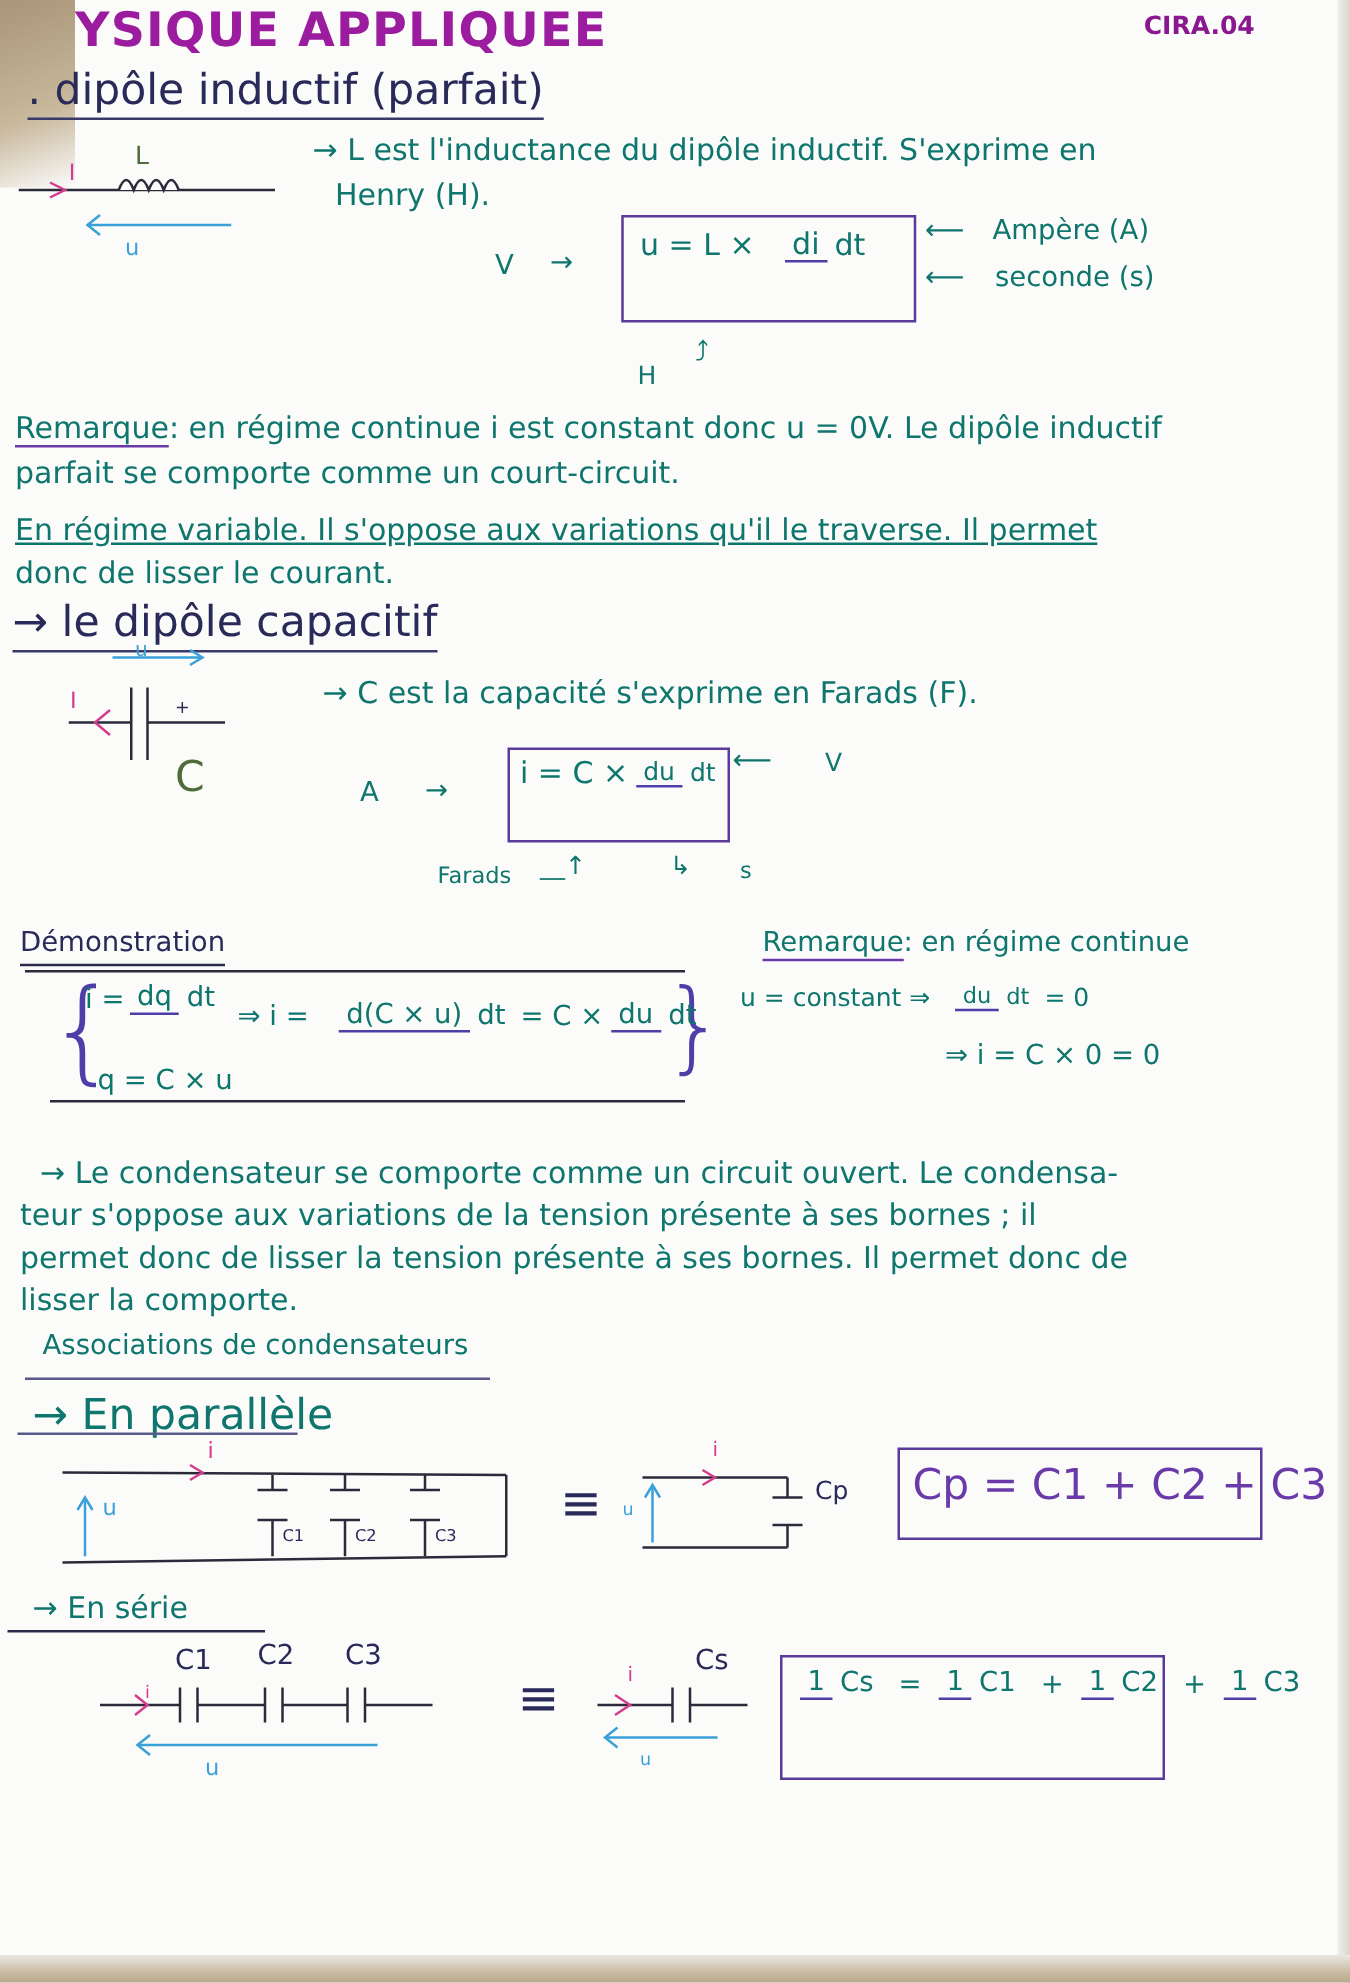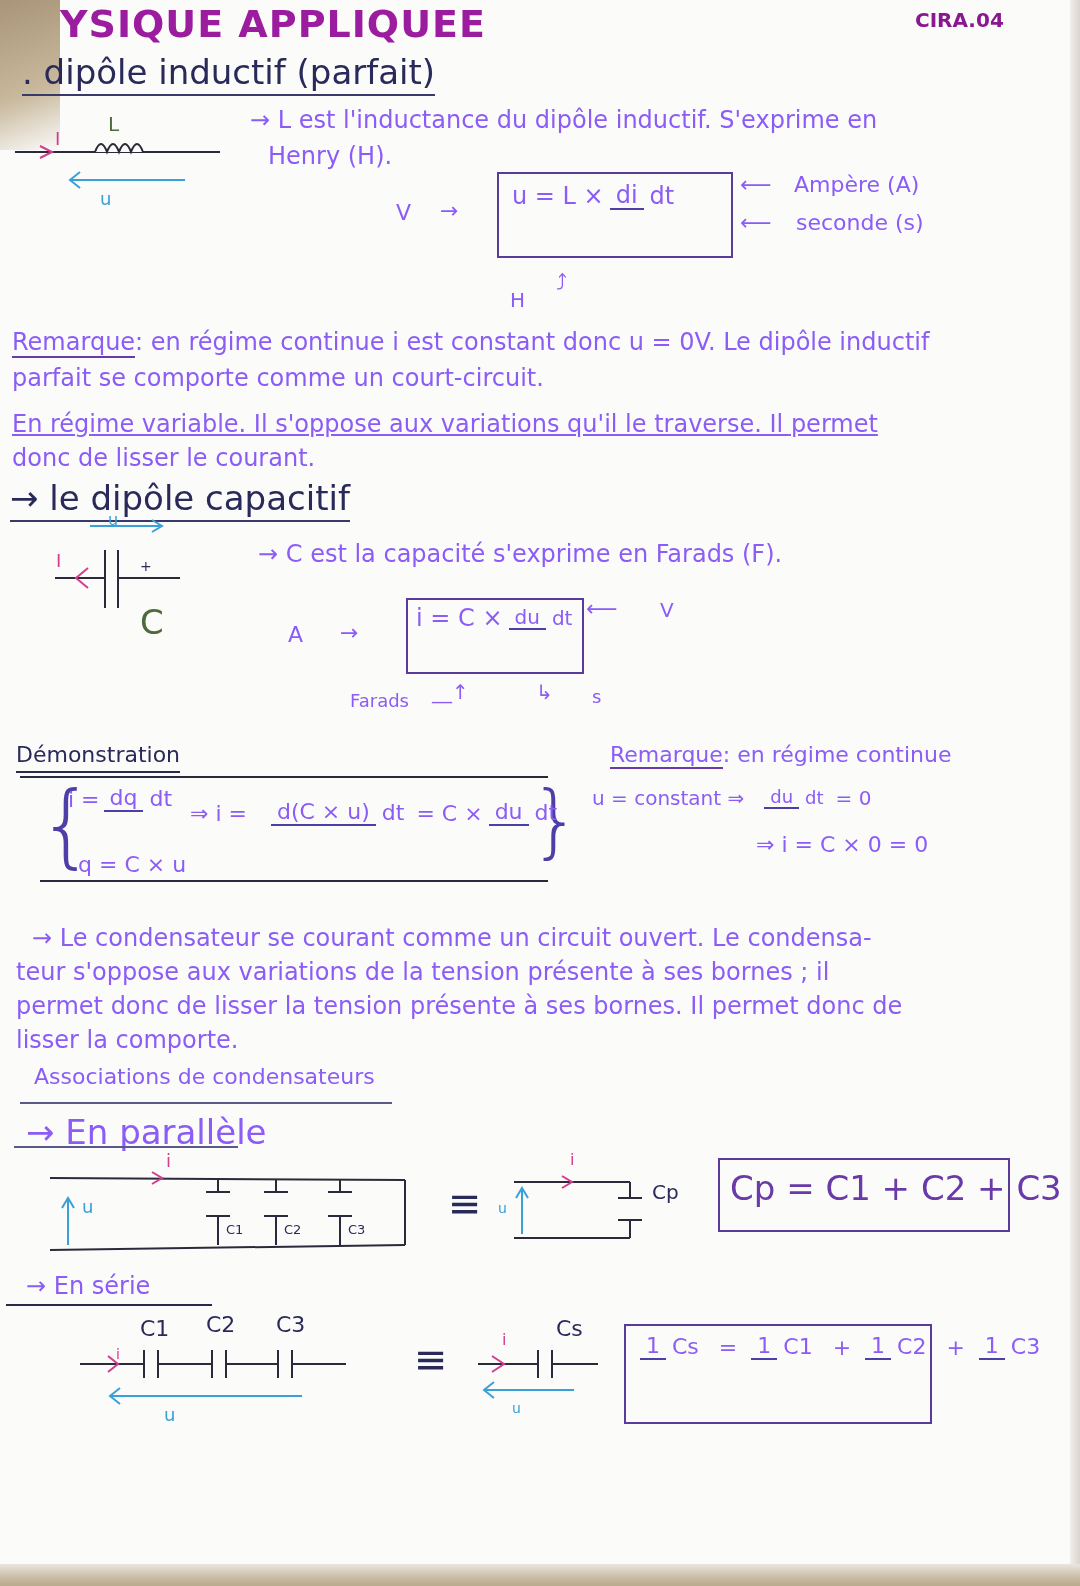--- a/index.html
+++ b/index.html
@@ -12,21 +12,21 @@
   .corner-tl2 { position:absolute; left:0; top:0; width:60px; height:150px;
     background:linear-gradient(160deg,#a99578 0%,#c8b89c 60%,rgba(251,251,250,0) 100%); }
   .bottom-edge { position:absolute; left:0; right:0; bottom:0; height:22px;
     background:linear-gradient(180deg,#eae6e0 0%,#cbbda5 60%,#b8a88c 100%); }
   .right-edge { position:absolute; top:0; bottom:0; right:0; width:10px;
     background:linear-gradient(90deg,#f1efec,#d9d4cd); }
 
   .hand { position:absolute; white-space:nowrap; font-family:"DejaVu Sans", sans-serif; }
   .title { color:#9b1c9e; font-weight:bold; font-size:38px; letter-spacing:1px; }
   .code  { color:#8a1790; font-weight:bold; font-size:20px; }
-  .ink { color:#8b5cf6; }
+  .ink { color:#0f766e; }
   .dark { color:#2a2a5a; }
   .pink { color:#d33d8e; }
   .blue { color:#3aa0d8; }
   .green { color:#4f6b3a; }
   .purple { color:#6a3aa8; }
   .ul { border-bottom:2px solid #3a3a6a; padding-bottom:2px; }
   .ul-p { border-bottom:2px solid #6a3aa8; }
   .t22 { font-size:22px; }
   .t24 { font-size:24px; }
   .t26 { font-size:34px; }
@@ -60,21 +60,21 @@
 <div class="hand pink t18" style="left:55px;top:128px;">I</div>
 <div class="hand green t20" style="left:108px;top:112px;">L</div>
 <div class="hand blue t18" style="left:100px;top:188px;">u</div>
 
 <div class="hand ink t24" style="left:250px;top:106px;">→ L est l'inductance du dipôle inductif. S'exprime en</div>
 <div class="hand ink t24" style="left:268px;top:142px;">Henry (H).</div>
 
 <div class="hand ink t22" style="left:396px;top:200px;">V</div>
 <div class="hand ink t22" style="left:440px;top:198px;">→</div>
 <div class="box" style="left:497px;top:172px;width:232px;height:82px;"></div>
-<div class="hand ink t24" style="left:512px;top:182px;display:flex;align-items:flex-start;gap:6px;">
+<div class="hand ink t24" style="left:512px;top:182px;display:flex;align-items:flex-start;gap:24px;">
   <span>u = L ×</span>
   <span class="frac">
     <span class="num">di</span>
     <span class="den">dt</span>
   </span>
 </div>
 <div class="hand ink t22" style="left:740px;top:172px;">⟵</div>
 <div class="hand ink t22" style="left:794px;top:172px;">Ampère (A)</div>
 <div class="hand ink t22" style="left:740px;top:210px;">⟵</div>
 <div class="hand ink t22" style="left:796px;top:210px;">seconde (s)</div>
@@ -155,21 +155,21 @@
 <div class="hand ink t20" style="left:592px;top:786px;display:flex;align-items:center;gap:6px;">
   <span>u = constant ⇒</span>
   <span class="frac" style="font-size:18px;margin-left:14px;">
     <span class="num">du</span>
     <span class="den">dt</span>
   </span>
   <span>= 0</span>
 </div>
 <div class="hand ink t22" style="left:756px;top:832px;">⇒ i = C × 0 = 0</div>
 
-<div class="hand ink t24" style="left:32px;top:924px;">→ Le condensateur se courant comme un circuit ouvert. Le condensa-</div>
+<div class="hand ink t24" style="left:32px;top:924px;">→ Le condensateur se comporte comme un circuit ouvert. Le condensa-</div>
 <div class="hand ink t24" style="left:16px;top:958px;">teur s'oppose aux variations de la tension présente à ses bornes ; il</div>
 <div class="hand ink t24" style="left:16px;top:992px;">permet donc de lisser la tension présente à ses bornes. Il permet donc de</div>
 <div class="hand ink t24" style="left:16px;top:1026px;">lisser la comporte.</div>
 
 <div class="hand ink t22" style="left:34px;top:1064px;">Associations de condensateurs</div>
 <div style="position:absolute;left:20px;top:1102px;width:372px;height:2px;background:#5a5a8a;"></div>
 
 <div class="hand ink t26" style="left:26px;top:1112px;">→ En parallèle</div>
 <div style="position:absolute;left:14px;top:1146px;width:224px;height:2px;background:#5a5a8a;"></div>
 

